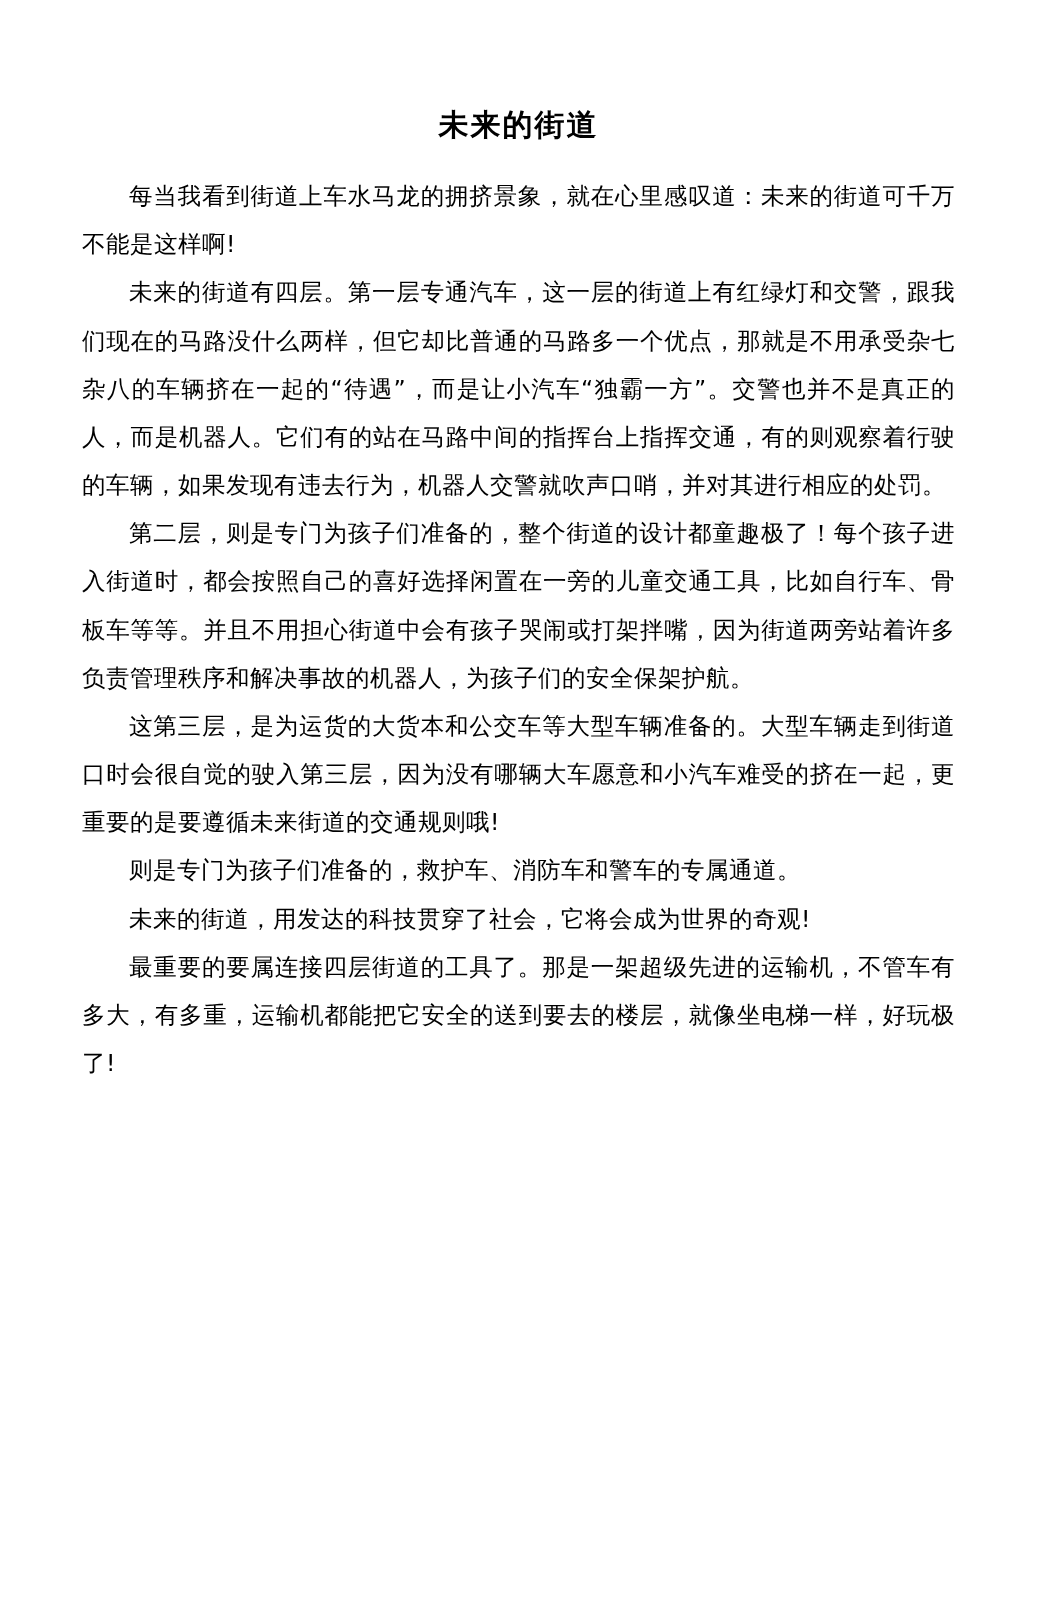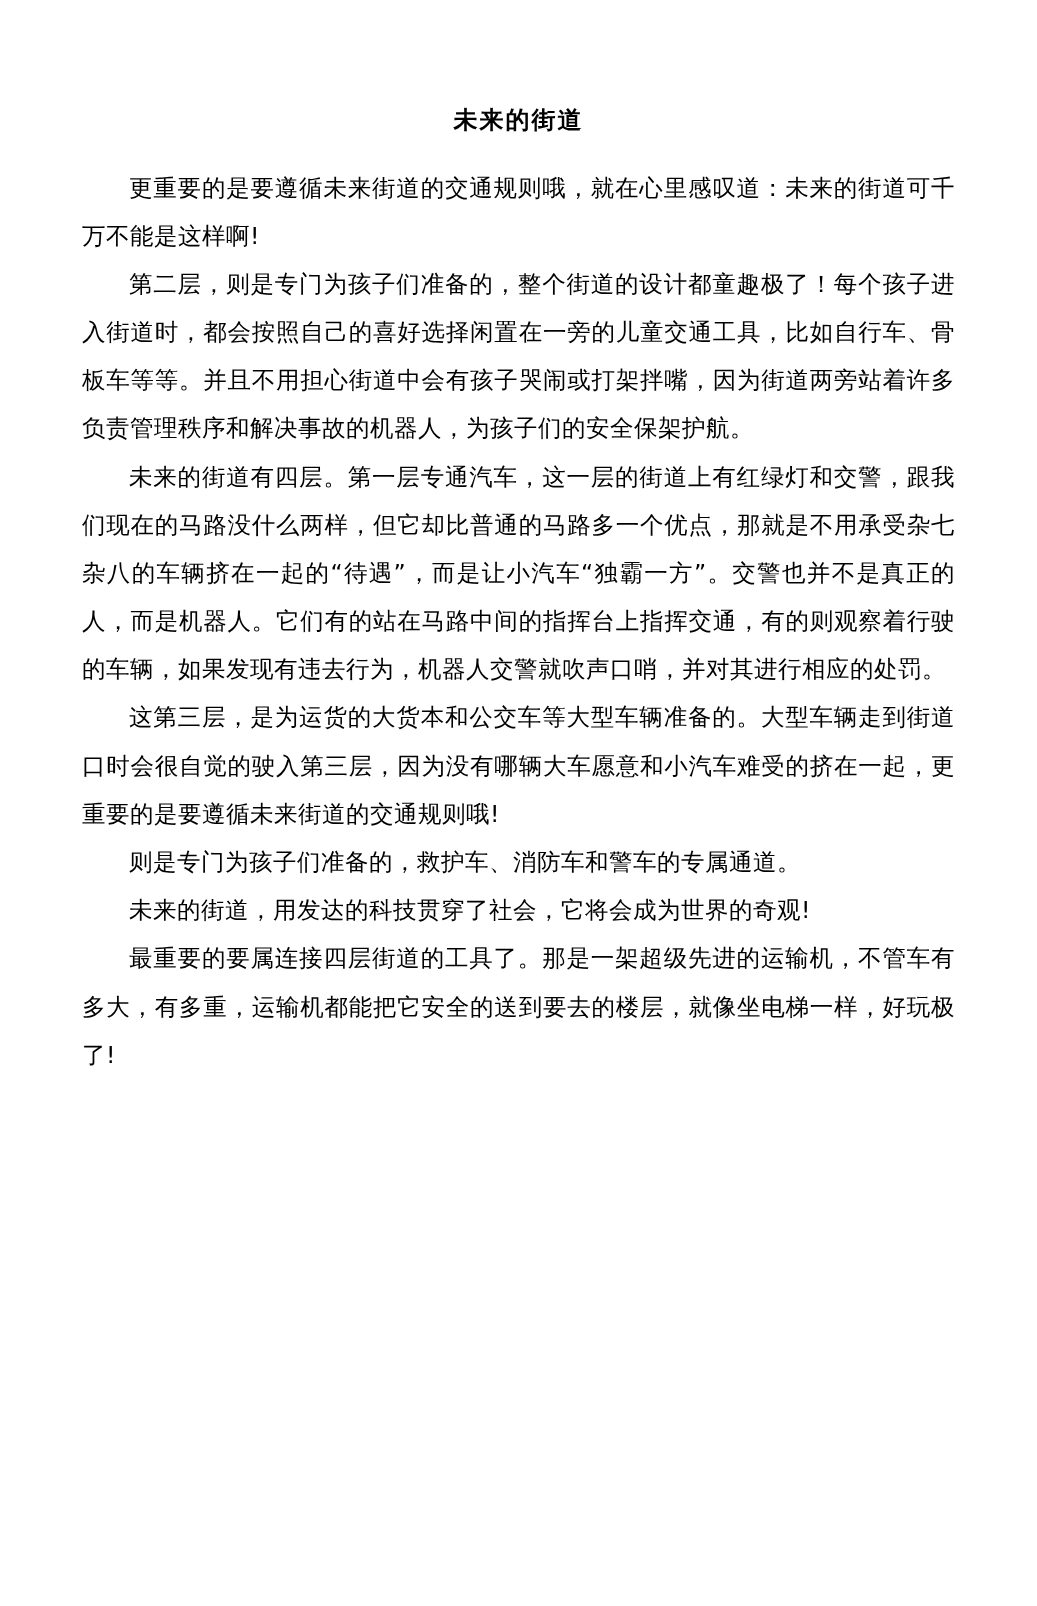--- a/index.html
+++ b/index.html
@@ -13,21 +13,21 @@
     background: #ffffff;
     box-sizing: border-box;
     padding: 104px 82px 60px 82px;
     font-family: "DejaVu Sans", "Liberation Sans", sans-serif;
     color: #000000;
     position: relative;
     overflow: hidden;
   }
   .doc-title {
     text-align: center;
-    font-size: 24px;
+    font-size: 30px;
     font-weight: bold;
     letter-spacing: 2px;
     margin: 0 0 26px 0;
     line-height: 1.4;
   }
   .body-text {
     font-size: 23.5px;
     line-height: 2.05;
     text-align: justify;
     text-justify: inter-ideograph;
@@ -38,21 +38,21 @@
     text-indent: 2em;
     word-break: break-all;
   }
 </style>
 </head>
 <body>
 
 <div class="page">
   <h1 class="doc-title">未来的街道</h1>
   <div class="body-text">
-    <p class="para">更重要的是要遵循未来街道的交通规则哦，就在心里感叹道：未来的街道可千万不能是这样啊!</p>
+    <p class="para">每当我看到街道上车水马龙的拥挤景象，就在心里感叹道：未来的街道可千万不能是这样啊!</p>
+    <p class="para">未来的街道有四层。第一层专通汽车，这一层的街道上有红绿灯和交警，跟我们现在的马路没什么两样，但它却比普通的马路多一个优点，那就是不用承受杂七杂八的车辆挤在一起的“待遇”，而是让小汽车“独霸一方”。交警也并不是真正的人，而是机器人。它们有的站在马路中间的指挥台上指挥交通，有的则观察着行驶的车辆，如果发现有违去行为，机器人交警就吹声口哨，并对其进行相应的处罚。</p>
     <p class="para">第二层，则是专门为孩子们准备的，整个街道的设计都童趣极了！每个孩子进入街道时，都会按照自己的喜好选择闲置在一旁的儿童交通工具，比如自行车、骨板车等等。并且不用担心街道中会有孩子哭闹或打架拌嘴，因为街道两旁站着许多负责管理秩序和解决事故的机器人，为孩子们的安全保架护航。</p>
-    <p class="para">未来的街道有四层。第一层专通汽车，这一层的街道上有红绿灯和交警，跟我们现在的马路没什么两样，但它却比普通的马路多一个优点，那就是不用承受杂七杂八的车辆挤在一起的“待遇”，而是让小汽车“独霸一方”。交警也并不是真正的人，而是机器人。它们有的站在马路中间的指挥台上指挥交通，有的则观察着行驶的车辆，如果发现有违去行为，机器人交警就吹声口哨，并对其进行相应的处罚。</p>
     <p class="para">这第三层，是为运货的大货本和公交车等大型车辆准备的。大型车辆走到街道口时会很自觉的驶入第三层，因为没有哪辆大车愿意和小汽车难受的挤在一起，更重要的是要遵循未来街道的交通规则哦!</p>
     <p class="para">则是专门为孩子们准备的，救护车、消防车和警车的专属通道。</p>
     <p class="para">未来的街道，用发达的科技贯穿了社会，它将会成为世界的奇观!</p>
     <p class="para">最重要的要属连接四层街道的工具了。那是一架超级先进的运输机，不管车有多大，有多重，运输机都能把它安全的送到要去的楼层，就像坐电梯一样，好玩极了!</p>
   </div>
 </div>
 
 </body></html>

